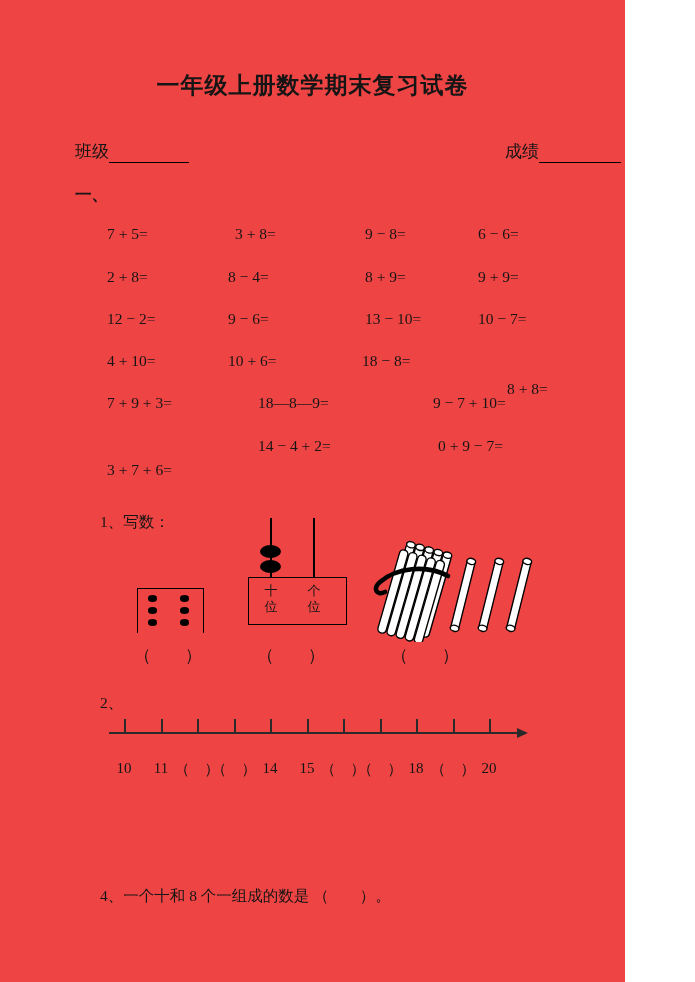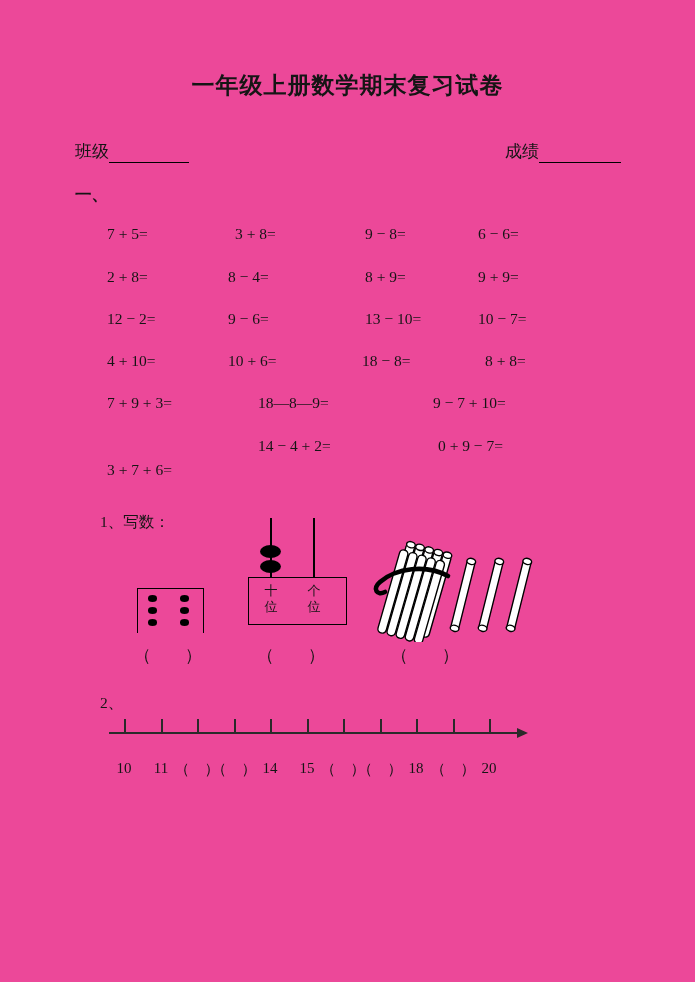--- a/index.html
+++ b/index.html
@@ -1,17 +1,17 @@
 <!DOCTYPE html>
 <html><head>
 <meta charset="utf-8">
 <style>
   html,body { margin:0; padding:0; background:#ffffff; }
   .page {
-    position:relative; width:695px; height:982px; background:#ec4899;
+    position:relative; width:625px; height:982px; background:#ef4444;
     font-family:"Liberation Serif", serif; color:#151515; overflow:hidden;
   }
   .abs { position:absolute; }
   .title {
     left:0; top:70px; width:100%; text-align:center;
     font-family:"Liberation Sans", sans-serif; font-weight:bold; font-size:23px;
     letter-spacing:1px;
   }
   .hdr-label { font-size:17px; }
   .hdr-line { display:inline-block; border-bottom:1.6px solid #000; height:17px; vertical-align:bottom; }
@@ -63,21 +63,21 @@
   <div class="abs" style="top:310px;">
     <span class="prob" style="left:107px;">12 − 2=</span>
     <span class="prob" style="left:228px;">9 − 6=</span>
     <span class="prob" style="left:365px;">13 − 10=</span>
     <span class="prob" style="left:478px;">10 − 7=</span>
   </div>
   <div class="abs" style="top:352px;">
     <span class="prob" style="left:107px;">4 + 10=</span>
     <span class="prob" style="left:228px;">10 + 6=</span>
     <span class="prob" style="left:362px;">18 − 8=</span>
-    <span class="prob" style="left:485px;">8 + 8=</span>
+    <span class="prob" style="left:507px;margin-top:28px;">8 + 8=</span>
   </div>
 
   <div class="abs" style="top:394px;">
     <span class="prob" style="left:107px;">7 + 9 + 3=</span>
     <span class="prob" style="left:258px;">18—8—9=</span>
     <span class="prob" style="left:433px;">9 − 7 + 10=</span>
   </div>
   <div class="abs" style="top:437px;">
     <span class="prob" style="left:107px;margin-top:24px;">3 + 7 + 6=</span>
     <span class="prob" style="left:258px;">14 − 4 + 2=</span>
@@ -179,14 +179,15 @@
     <span class="nl-label" style="left:129px;">（　）</span>
     <span class="nl-label" style="left:165px;">14</span>
     <span class="nl-label" style="left:202px;">15</span>
     <span class="nl-label" style="left:238px;">（　）</span>
     <span class="nl-label" style="left:275px;">（　）</span>
     <span class="nl-label" style="left:311px;">18</span>
     <span class="nl-label" style="left:348px;">（　）</span>
     <span class="nl-label" style="left:384px;">20</span>
   </div>
 
+  <div class="abs body-text" style="left:100px; top:886px;">4、一个十和 8 个一组成的数是 （　　）。</div>
 
 </div>
 
 </body></html>

